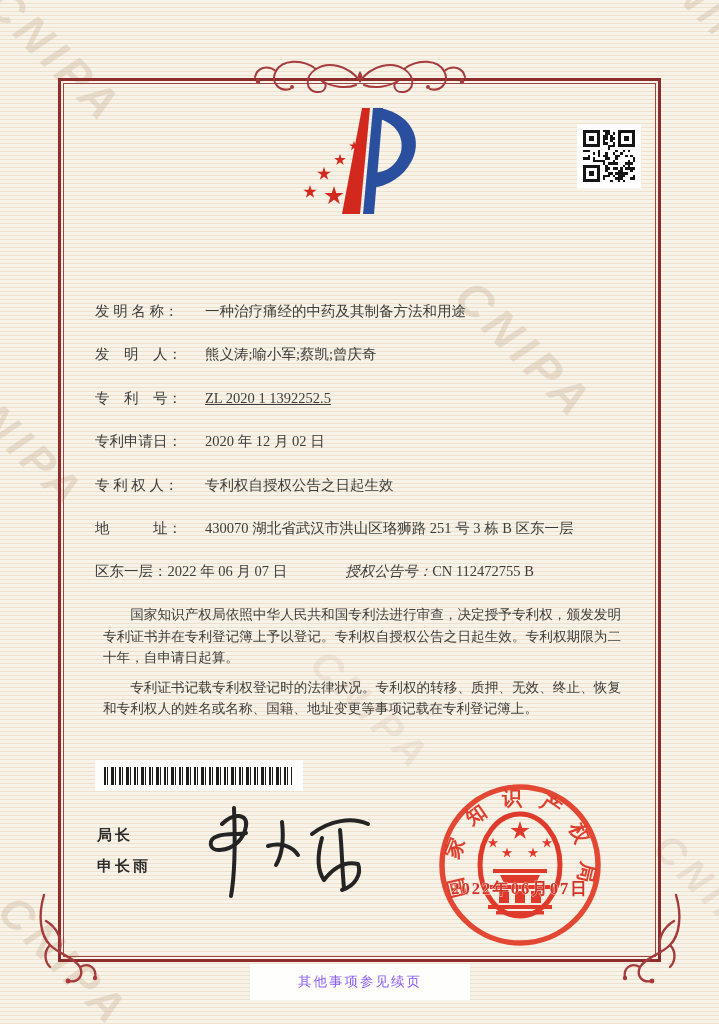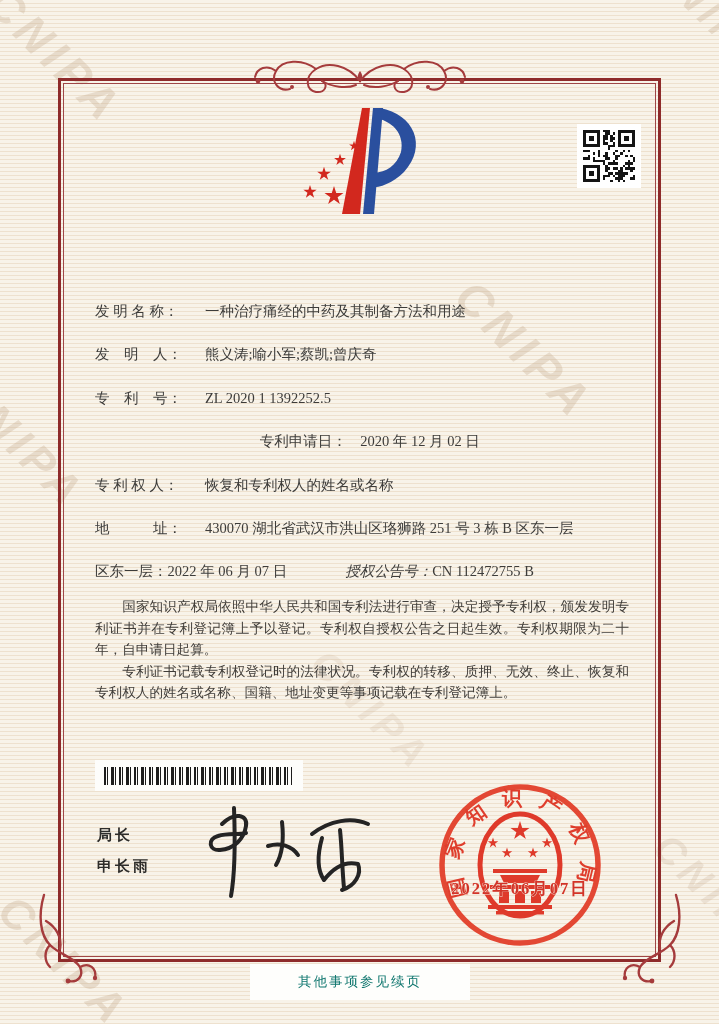--- a/index.html
+++ b/index.html
@@ -18,31 +18,31 @@
   .abs{position:absolute;}
   .certno{left:95px;top:120px;font-size:15px;letter-spacing:2px;color:#40403f;}
   .title{left:0;top:219px;width:719px;text-align:center;font-size:35px;font-weight:700;
          letter-spacing:16px;color:#272727;text-indent:16px;}
   .frow{left:95px;width:540px;font-size:14.5px;white-space:nowrap;color:#3d3c3a;}
   .flabel{display:inline-block;min-width:106px;}
   .fvalue{margin-left:4px;}
   .grant2{margin-left:58px;font-style:italic;}
   .paras{left:95px;top:596px;width:534px;font-size:13.6px;line-height:21.5px;
          color:#3f3c38;text-align:justify;}
-  .paras p{margin:0;text-indent:2em;}
+  .paras p{margin:8px;text-indent:2em;}
   .barcode-strip{left:95px;top:760px;width:208px;height:31px;background:#fdfdfb;}
   .barcode{position:absolute;left:9px;top:7px;width:188px;height:18px;
     background:repeating-linear-gradient(90deg,#1c1c1c 0 2px,#fdfdfb 2px 3px,#1c1c1c 3px 4px,
       #fdfdfb 4px 7px,#1c1c1c 7px 10px,#fdfdfb 10px 11px,#1c1c1c 11px 12px,#fdfdfb 12px 15px);}
   .signer{left:97px;font-size:15px;font-weight:700;color:#2e2d2b;
           font-family:"Liberation Sans","DejaVu Sans",sans-serif;letter-spacing:3px;}
   .footer-page{left:0;top:932px;width:719px;text-align:center;font-size:12.5px;color:#444;}
   .note-strip{left:250px;top:964px;width:220px;height:36px;background:#fefefc;}
   .note-text{position:absolute;left:0;top:9px;width:220px;text-align:center;
-             font-size:13.5px;color:#0f766e;letter-spacing:2px;}
+             font-size:13.5px;color:#8b5cf6;letter-spacing:2px;}
   .qr{left:577px;top:124px;width:64px;height:64px;background:#fff;padding:0;}
   .qr-grid{position:absolute;left:6px;top:6px;width:52px;height:52px;display:grid;
            grid-template-columns:repeat(21,1fr);grid-template-rows:repeat(21,1fr);}
   .qr-grid div{background:#151515;}
   .finder{position:absolute;width:11px;height:11px;border:3px solid #151515;background:#fff;}
   .finder::after{content:"";position:absolute;left:3px;top:3px;width:5px;height:5px;background:#151515;}
   .f-tl{left:6px;top:6px;} .f-tr{right:6px;top:6px;} .f-bl{left:6px;bottom:6px;}
   svg{display:block;}
 </style>
 </head>
@@ -225,28 +225,28 @@
     <div class="finder f-bl"></div>
   </div>
 
 
   <div class="abs frow" style="top:302px;">
     <span class="flabel">发 明 名 称：</span><span class="fvalue">一种治疗痛经的中药及其制备方法和用途</span>
   </div>
   <div class="abs frow" style="top:345px;">
     <span class="flabel">发　明　人：</span><span class="fvalue">熊义涛;喻小军;蔡凯;曾庆奇</span>
   </div>
-  <div class="abs frow" style="top:389px;">
+  <div class="abs frow" style="top:389px;text-decoration:underline;">
     <span class="flabel">专　利　号：</span><span class="fvalue">ZL 2020 1 1392252.5</span>
   </div>
-  <div class="abs frow" style="top:432px;text-align:center;">
+  <div class="abs frow" style="top:432px;">
     <span class="flabel">专利申请日：</span><span class="fvalue">2020 年 12 月 02 日</span>
   </div>
   <div class="abs frow" style="top:476px;">
-    <span class="flabel">专 利 权 人：</span><span class="fvalue">恢复和专利权人的姓名或名称</span>
+    <span class="flabel">专 利 权 人：</span><span class="fvalue">专利权自授权公告之日起生效</span>
   </div>
   <div class="abs frow" style="top:519px;">
     <span class="flabel">地　　　址：</span><span class="fvalue">430070 湖北省武汉市洪山区珞狮路 251 号 3 栋 B 区东一层</span>
   </div>
   <div class="abs frow" style="top:562px;">
     <span>区东一层：</span><span>2022 年 06 月 07 日</span><span class="grant2">授权公告号：</span><span>CN 112472755 B</span>
   </div>
 
   <div class="abs paras">
     <p>国家知识产权局依照中华人民共和国专利法进行审查，决定授予专利权，颁发发明专利证书并在专利登记簿上予以登记。专利权自授权公告之日起生效。专利权期限为二十年，自申请日起算。</p>

